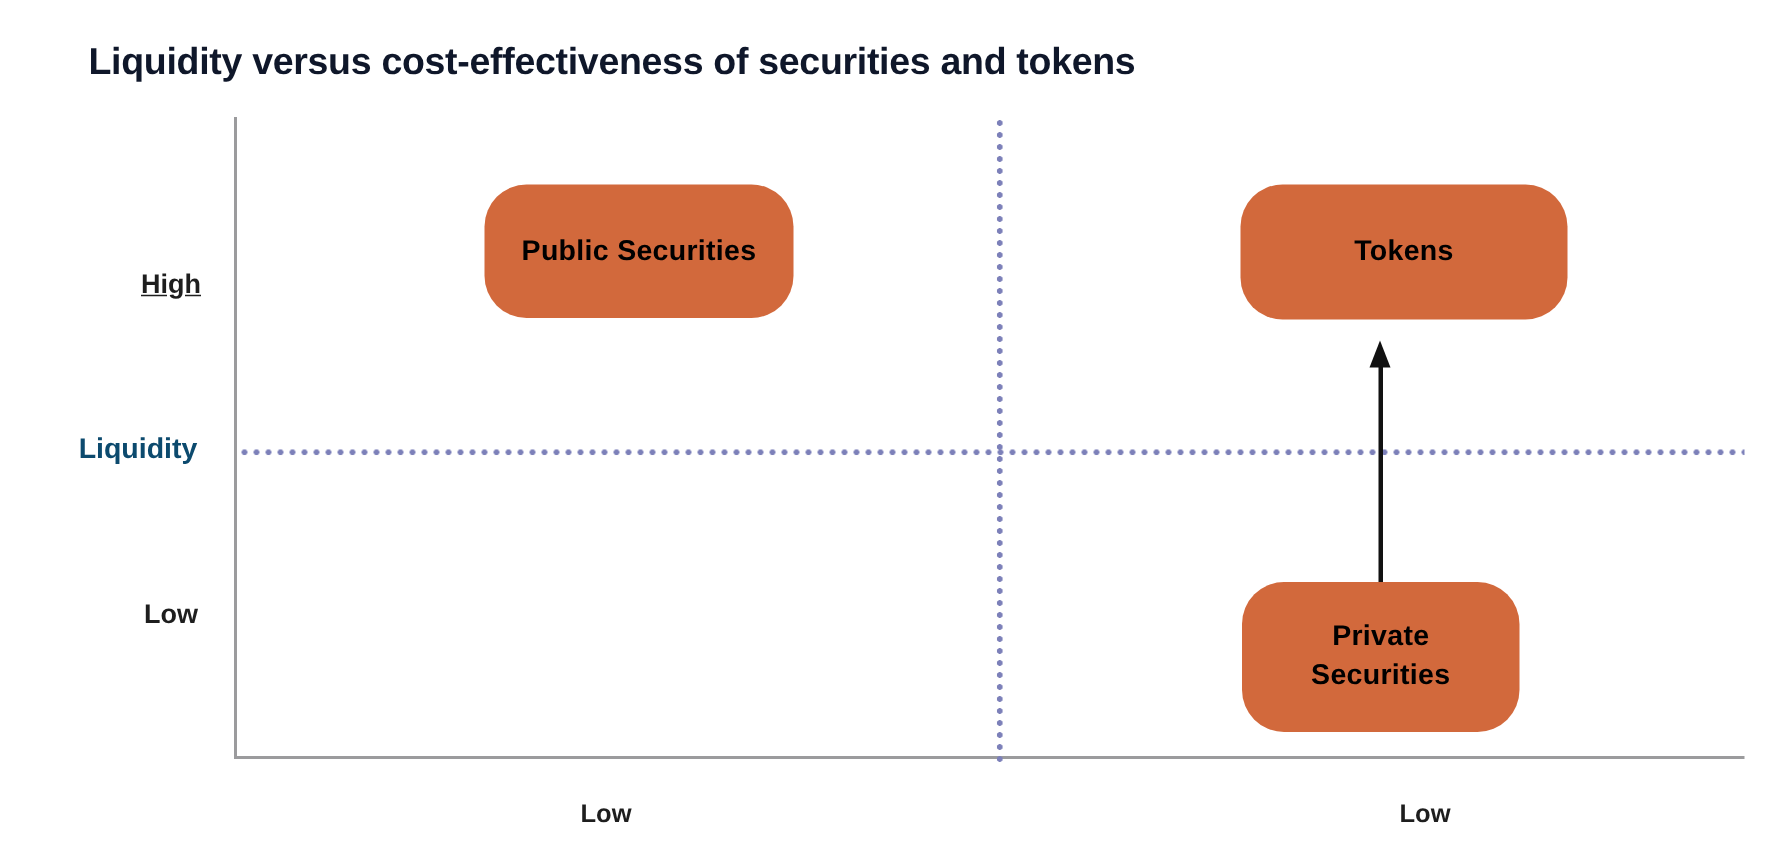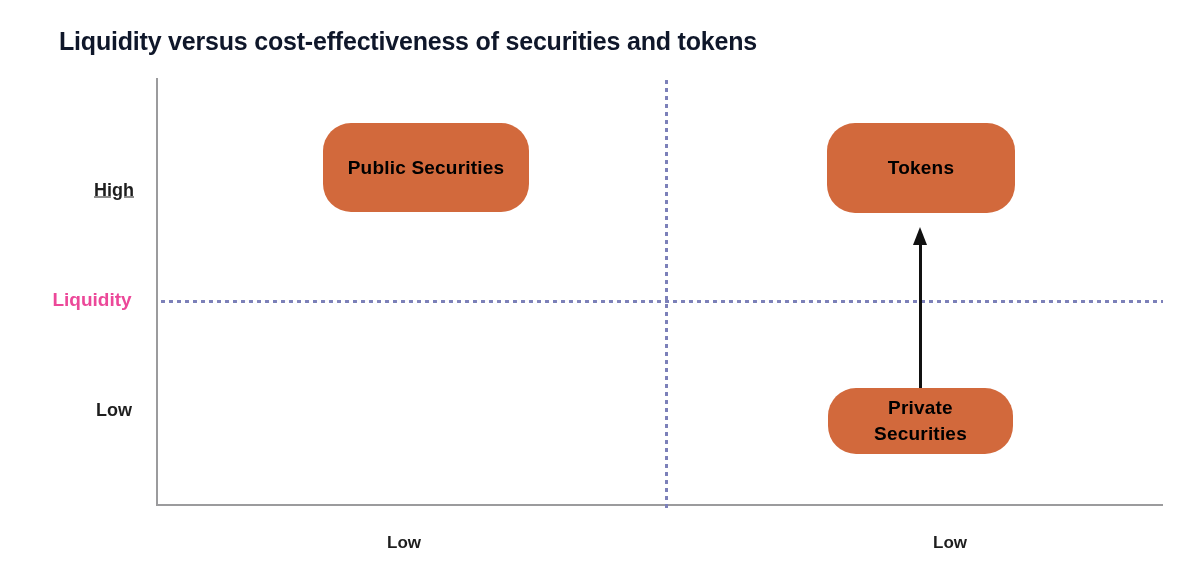--- a/index.html
+++ b/index.html
@@ -64,21 +64,21 @@
     background-repeat: repeat-y;
   }
   
   .axis-label {
     position: absolute;
     transform: translate(-50%, -50%);
     font-weight: bold;
     color: #1e1e1e;
     white-space: nowrap;
   }
-  .axis-label.orange { color: #ec4899; }
+  .axis-label.orange { color: #0c4a6e; }
   .lbl-high  { left: 114px; top: 190px; font-size: 18px; text-decoration: underline; }
   .lbl-liquidity { left: 92px; top: 300px; font-size: 19px; }
   .lbl-low-left { left: 114px; top: 410px; font-size: 18px; }
   .lbl-low-bottom1 { left: 404px; top: 543px; font-size: 17px; }
   .lbl-cost { left: 669px; top: 534px; font-size: 18px; }
   .lbl-low-bottom2 { left: 950px; top: 543px; font-size: 17px; }
   
   .node {
     position: absolute;
     background: #d2693c;
@@ -87,22 +87,22 @@
     align-items: center;
     justify-content: center;
     color: #000000;
     font-weight: bold;
     font-size: 19px;
     letter-spacing: 0.2px;
     text-align: center;
     line-height: 1.35;
   }
   .node-public  { left: 323px; top: 123px; width: 206px; height: 89px; }
-  .node-tokens  { left: 827px; top: 123px; width: 188px; height: 90px; }
-  .node-private { left: 828px; top: 388px; width: 185px; height: 66px; }
+  .node-tokens  { left: 827px; top: 123px; width: 218px; height: 90px; }
+  .node-private { left: 828px; top: 388px; width: 185px; height: 100px; }
   .node-private .node-label { max-width: 130px; }
   
   .arrow-shaft {
     position: absolute;
     left: 919px;
     top: 243px;
     width: 3px;
     height: 145px;
     background: #111111;
   }

